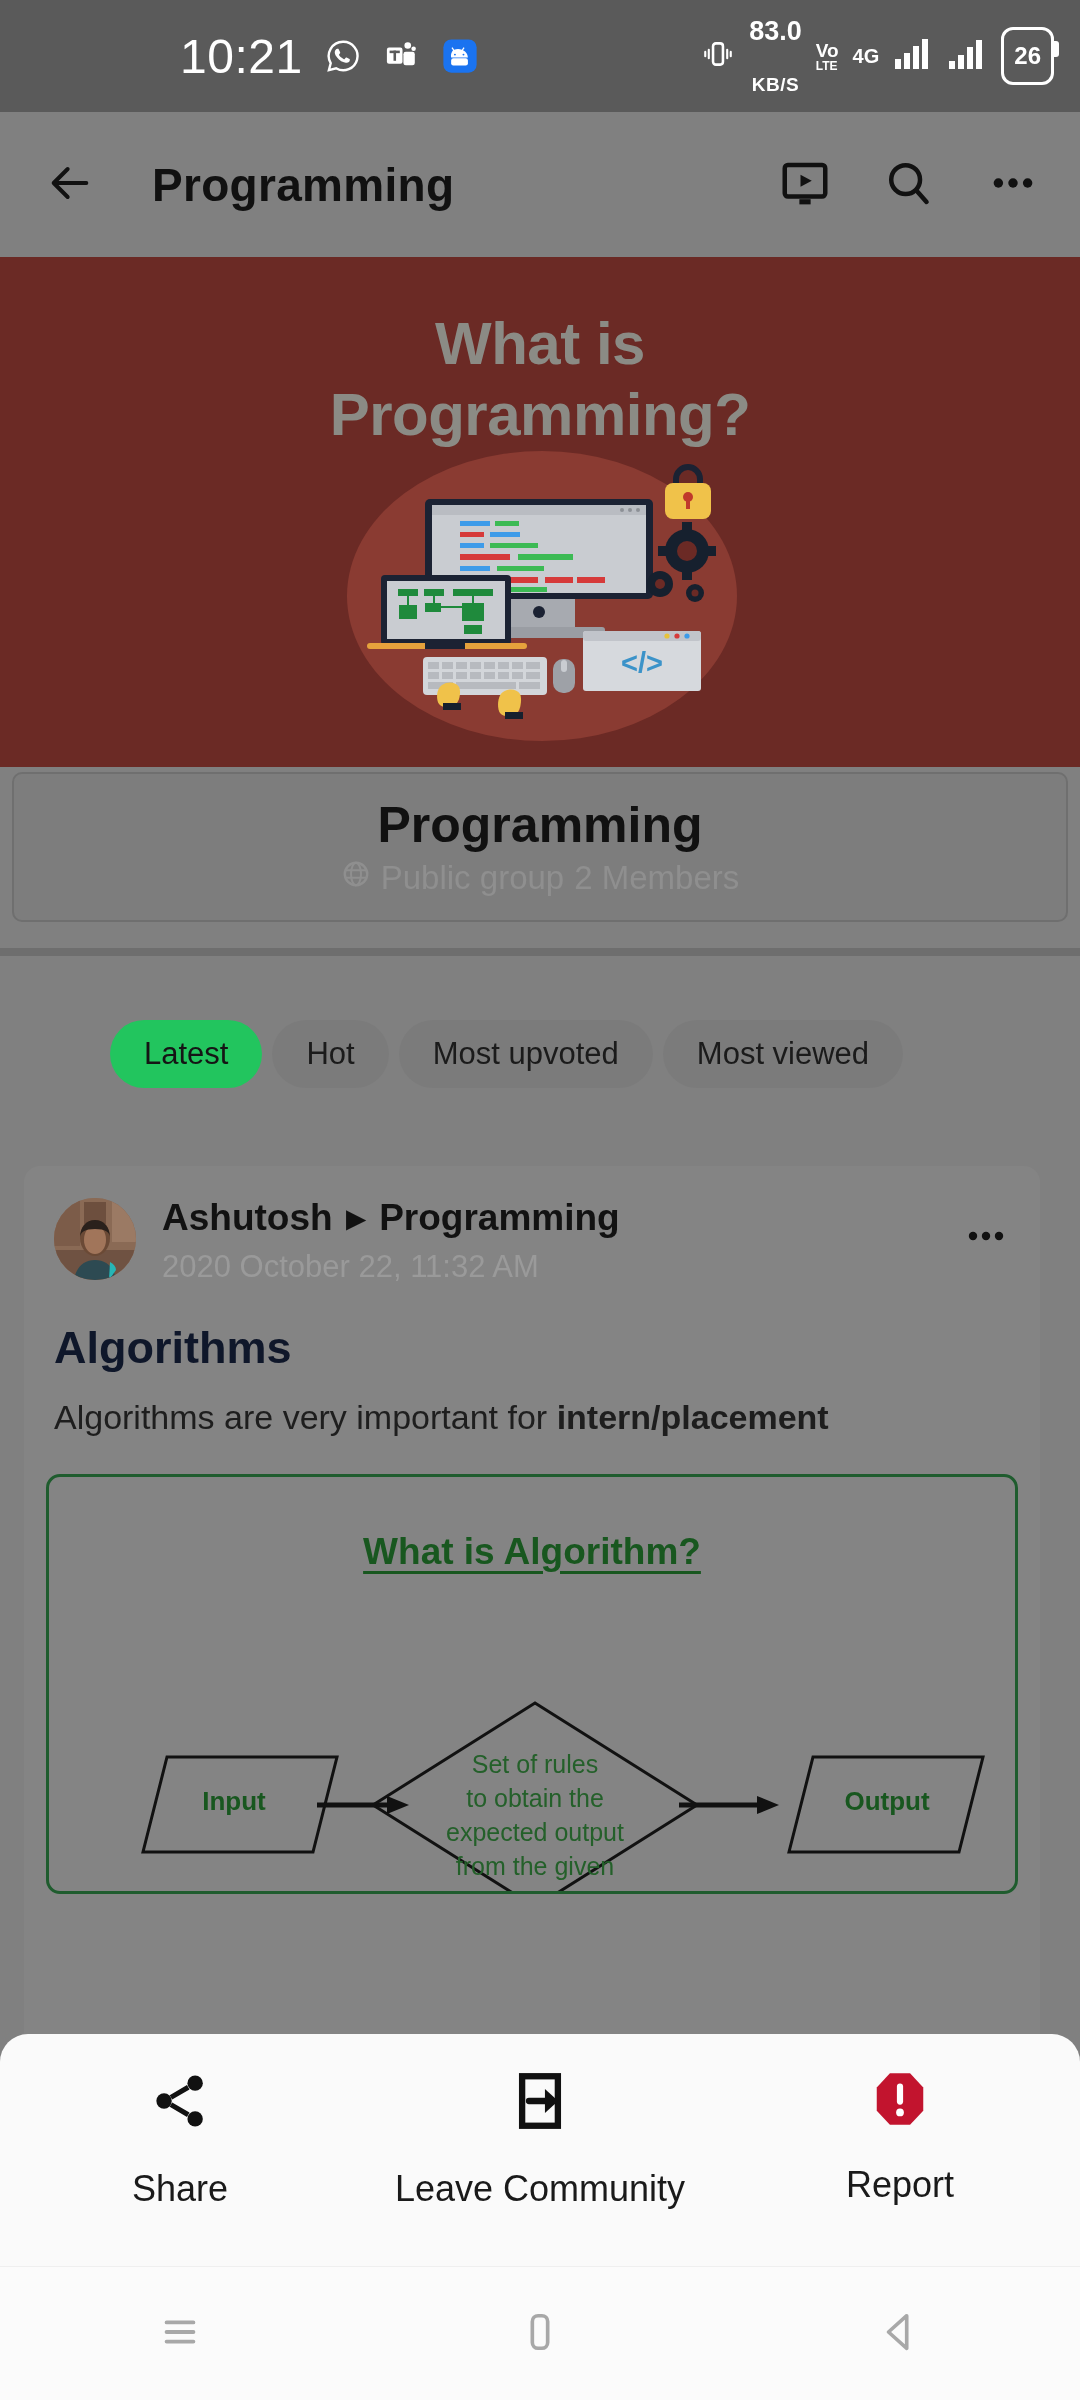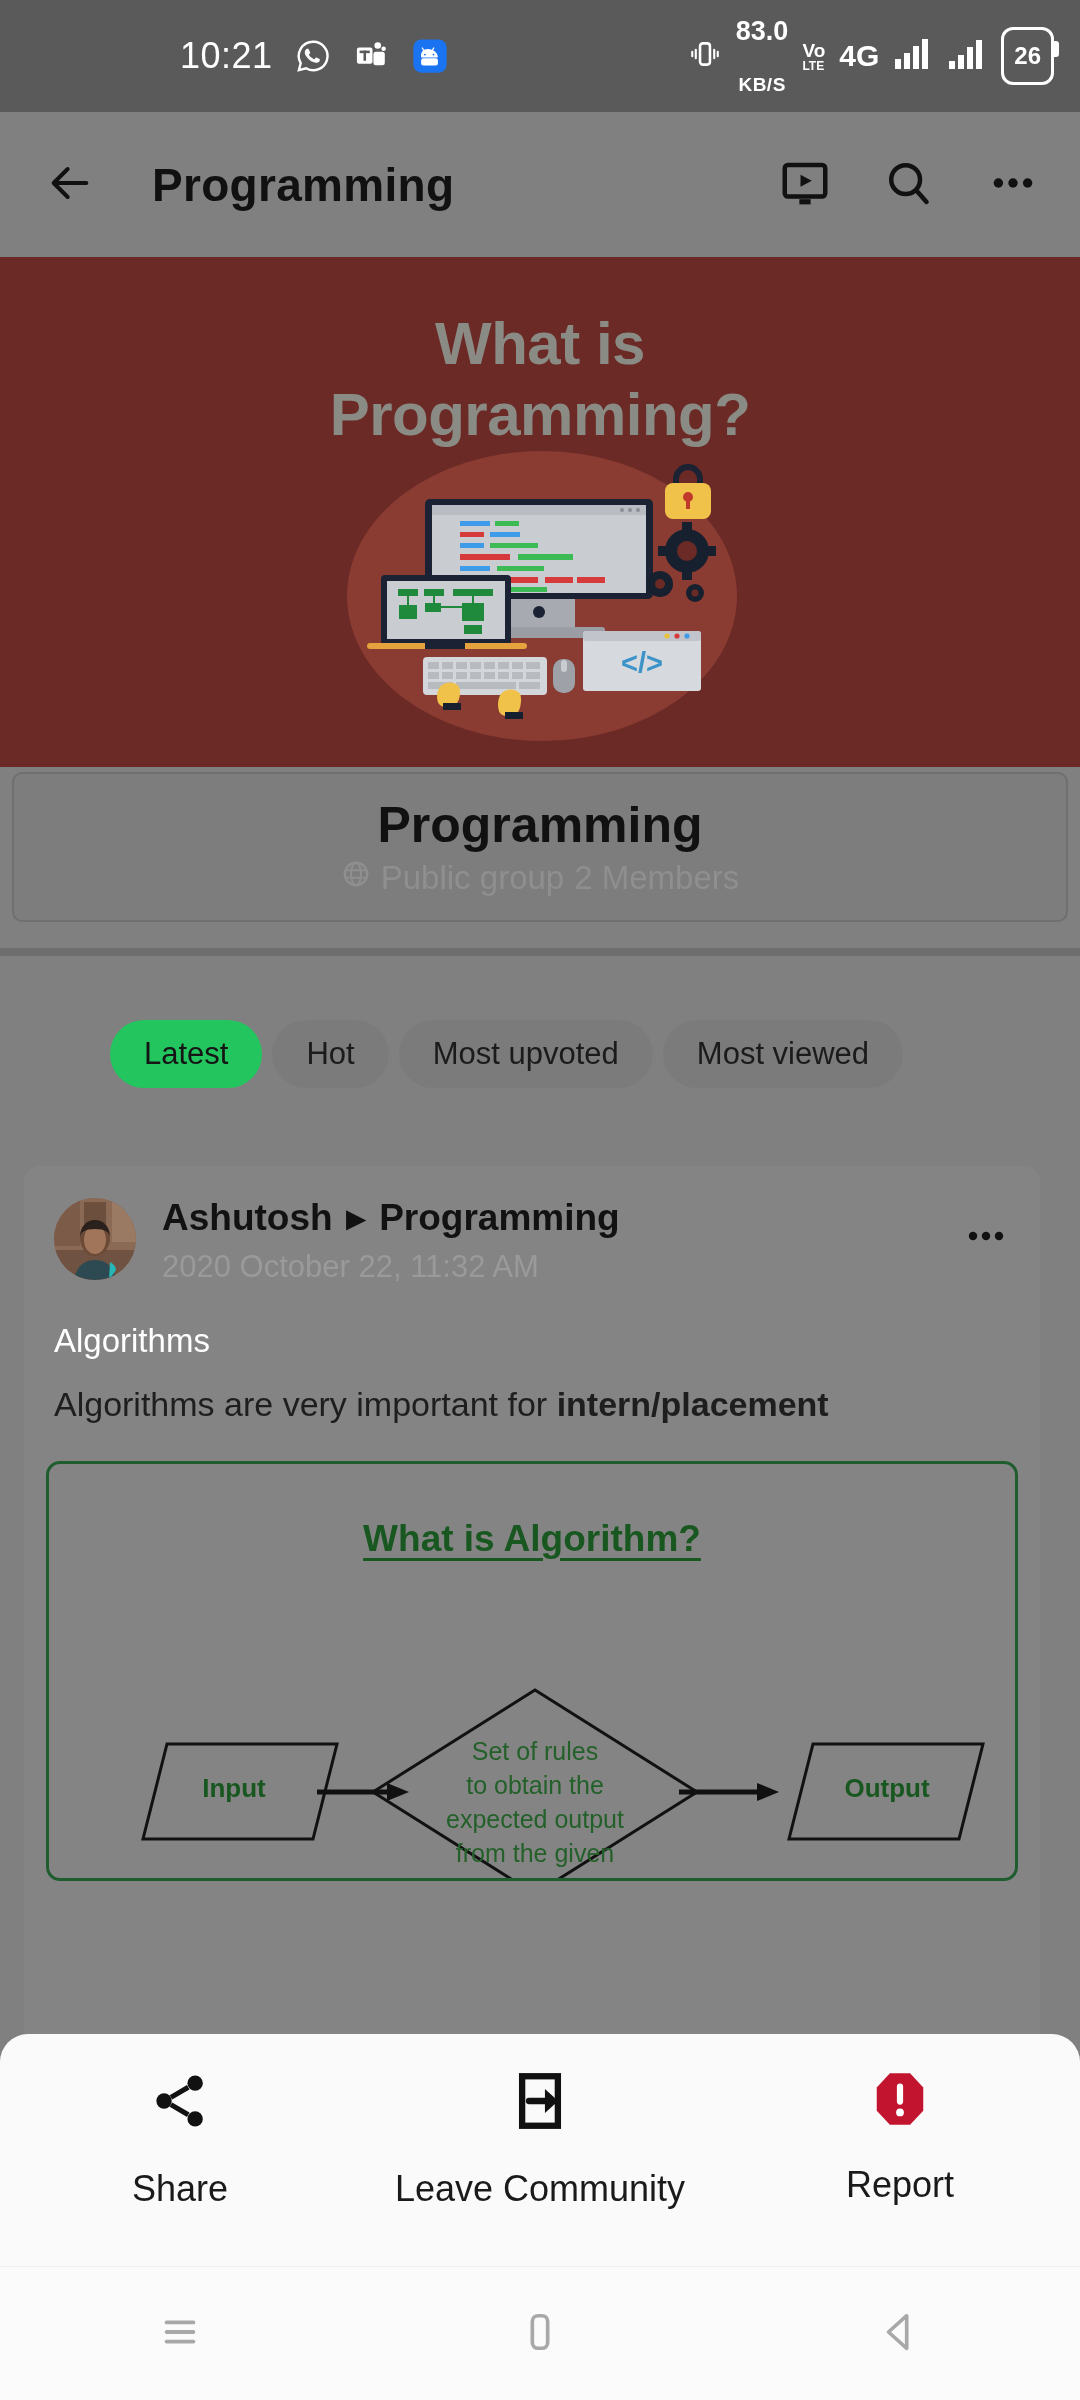--- a/index.html
+++ b/index.html
@@ -11,30 +11,30 @@
     position:relative;
   }
 
   
   .status-bar{
     position:absolute; top:0; left:0; width:1080px; height:112px;
     background:#5a5a5a; display:flex; align-items:center;
     padding:0 26px; color:#ffffff;
   }
   .sb-left{ display:flex; align-items:center; gap:22px; flex:0 0 auto; margin-left:154px;}
-  .sb-time{ font-size:36px; letter-spacing:.5px; font-weight:400;}
+  .sb-time{ font-size:48px; letter-spacing:.5px; font-weight:400;}
   .sb-right{ margin-left:auto; display:flex; align-items:center; gap:14px;}
   .icon-wa svg,.icon-teams svg,.icon-android svg{ display:block; }
   .net-speed{ display:flex; flex-direction:column; align-items:center; line-height:1;gap:30px; }
   .net-speed .n1{ font-size:27px; font-weight:bold; }
   .net-speed .n2{ font-size:19px; font-weight:bold; letter-spacing:.5px;}
   .volte{ display:flex; flex-direction:column; align-items:flex-start; line-height:1;}
   .volte .v1{ font-size:19px; font-weight:bold;}
   .volte .v2{ font-size:12px; font-weight:bold;}
-  .fourg{ font-size:30px; font-weight:bold; }
+  .fourg{ font-size:20px; font-weight:bold; }
   .batt{
     border:3px solid #fff; border-radius:12px; padding:12px 10px;
     font-size:24px; font-weight:bold; position:relative;
   }
   .batt:after{
     content:""; position:absolute; right:-8px; top:11px;
     width:5px; height:16px; background:#fff; border-radius:0 3px 3px 0;
   }
 
   
@@ -105,21 +105,21 @@
     font-size:37px; font-weight:bold; color:#121212;
     display:flex; align-items:center; gap:14px; line-height:1.1;
   }
   .post-time{ font-size:31px; color:#9a9a9a; margin-top:10px;}
   .post-more{ margin-left:auto; padding-top:14px; }
   .post-title{
     font-size:39px; font-weight:bold; color:#141414;
     padding:44px 30px 0 30px; line-height:1.15;
   }
   .post-h2{
-    font-size:33px; color:#ffffff; font-weight:400;
+    font-size:45px; color:#0f172a; font-weight:700;
     padding:38px 30px 0 30px; line-height:1.1;
   }
   .post-body{
     font-size:34px; color:#1e1e1e; padding:24px 30px 0 30px; line-height:1.28;
   }
   .post-body b{ font-weight:bold;}
   .flow-box{
     margin:34px 22px 0 22px; height:420px;
     border:3px solid #1f5c2e; border-radius:14px;
     position:relative; overflow:hidden;

